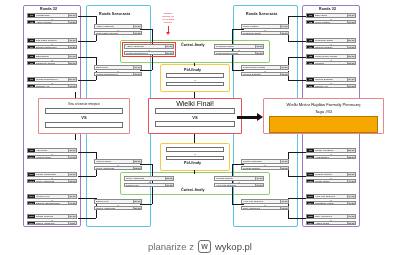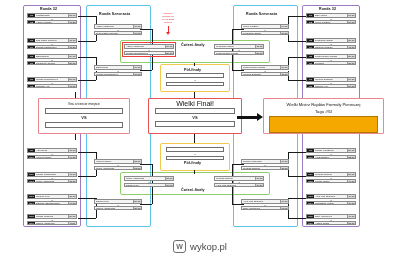--- a/index.html
+++ b/index.html
@@ -654,17 +654,18 @@
   <div class="annot" style="left:148px;top:13px;width:40px;">
     <div>aktualna</div>
     <div>plansza na</div>
     <div>06.08.2023</div>
     <div>13:50/h</div>
   </div>
   <div class="arrow-stem" style="left:167.5px;top:26px;height:7px;"></div>
   <div class="arrow-down" style="left:166px;top:32px;"></div>
 
   <div id="footer">
+    <span class="ftxt">planarize z</span>
     <span class="wlogo">W</span>
     <span class="ftxt" style="color:#4a4a4a;">wykop.pl</span>
   </div>
 
 </div>
 
 </body></html>

